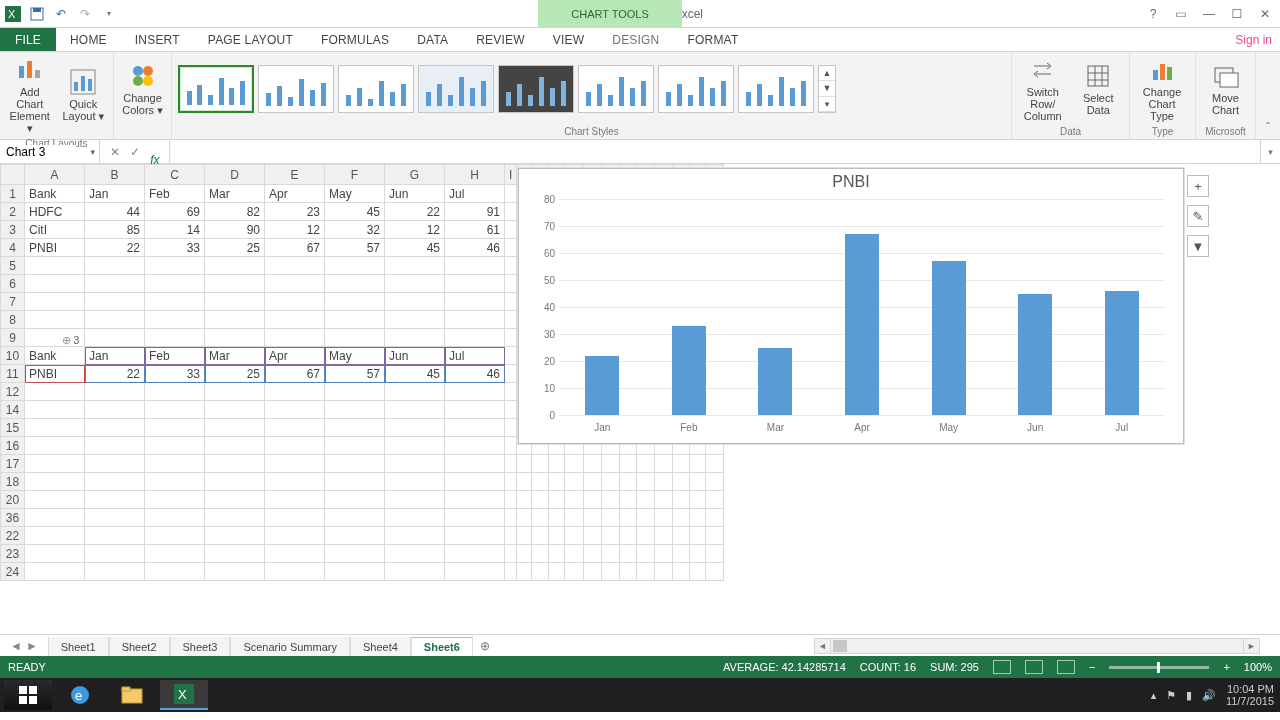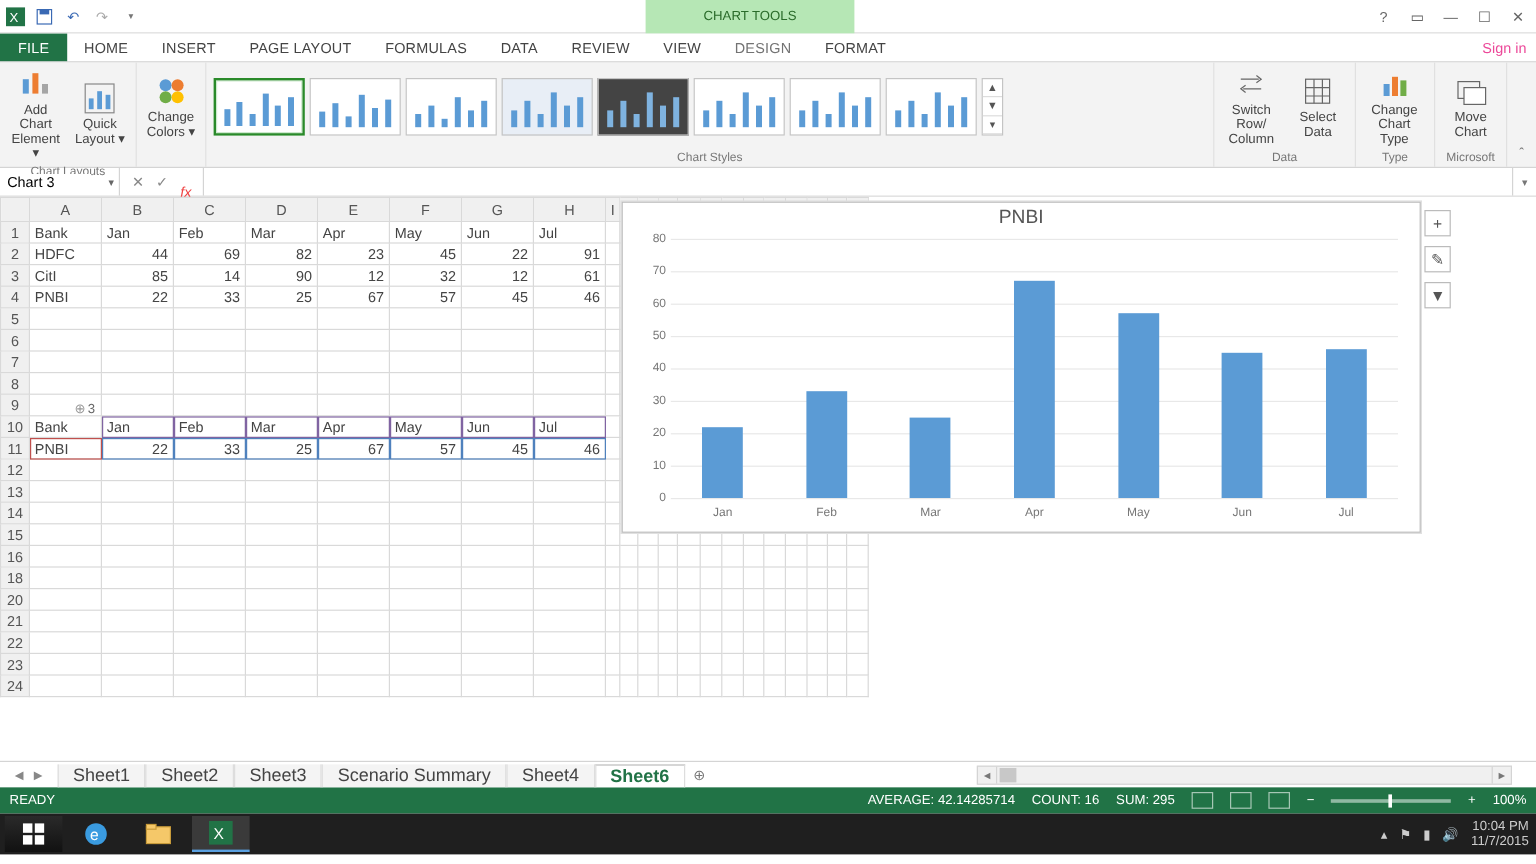--- a/index.html
+++ b/index.html
@@ -3,21 +3,21 @@
 <meta charset="utf-8">
 <style>
 * { margin: 0; padding: 0; box-sizing: border-box; font-family: "Segoe UI", Tahoma, sans-serif; }
 body { width: 1280px; height: 720px; overflow: hidden; background: #fff; font-size: 12px; color: #444; }
 
 
 .titlebar { height: 28px; background: #fff; border-bottom: 1px solid #d4d4d4; display: flex; align-items: center; position: relative; }
 .titlebar .qat { display: flex; align-items: center; gap: 6px; padding-left: 4px; }
 .qat-icon { width: 18px; height: 18px; display: inline-flex; align-items: center; justify-content: center; }
 .titlebar .title { position: absolute; left: 50%; transform: translateX(-50%); font-size: 12px; color: #666; }
-.titlebar .context-tab { position: absolute; left: 538px; top: 0; height: 28px; width: 174px; background: #b6e7b5; color: #2a6b2a; display: flex; align-items: center; justify-content: center; font-size: 11px; }
+.titlebar .context-tab { position: absolute; left: 538px; top: 0; height: 28px; width: 144px; background: #b6e7b5; color: #2a6b2a; display: flex; align-items: center; justify-content: center; font-size: 11px; }
 .titlebar .win-controls { position: absolute; right: 2px; display: flex; gap: 2px; }
 .win-btn { width: 26px; height: 20px; display: flex; align-items: center; justify-content: center; color: #666; }
 
 
 .ribbon-tabs { height: 24px; background: #fff; display: flex; align-items: stretch; border-bottom: 1px solid #d4d4d4; position: relative; }
 .rtab { padding: 0 14px; display: flex; align-items: center; font-size: 12px; color: #444; text-transform: uppercase; letter-spacing: 0.2px; }
 .rtab.file { background: #217346; color: #fff; width: 56px; justify-content: center; }
 .rtab.ctx-active { color: #737373; }
 .signin { position: absolute; right: 8px; color: #ec4899; font-size: 12px; display: flex; align-items: center; height: 100%; }
 
@@ -34,21 +34,21 @@
 .style-thumb .tbar { width: 5px; background: #5b9bd5; }
 .gallery-scroll { width: 18px; height: 48px; border: 1px solid #c4c4c4; background: #fff; display: flex; flex-direction: column; }
 .gallery-scroll div { flex:1; display:flex; align-items:center; justify-content:center; font-size:9px; color:#555; border-bottom:1px solid #ddd; }
 
 
 .formula-bar { height: 24px; border-bottom: 1px solid #d4d4d4; display: flex; align-items: stretch; }
 .name-box { width: 100px; border-right: 1px solid #d4d4d4; display: flex; align-items: center; padding: 0 6px; position: relative; }
 .name-box input { border: none; width: 70px; font-size: 12px; outline: none; }
 .name-box .dd { position: absolute; right: 4px; color: #666; font-size: 9px; }
 .fx-btns { display: flex; align-items: center; gap: 10px; padding: 0 10px; border-right: 1px solid #d4d4d4; color: #888; }
-.fx-btns .fx { font-style: italic; color: #ef4444; margin-top: 16px; }
+.fx-btns .fx { font-style: italic; color: #0f766e; margin-top: 16px; }
 .formula-input { flex: 1; padding: 0 6px; display: flex; align-items: center; }
 .formula-expand { width: 20px; border-left: 1px solid #d4d4d4; display:flex; align-items:center; justify-content:center; color:#777; font-size:9px;}
 
 
 .grid-wrap { position: relative; height: 470px; overflow: hidden; background:#fff; }
 .grid { border-collapse: collapse; table-layout: fixed; }
 .grid th, .grid td { border: 1px solid #d9d9d9; height: 18px; font-size: 12px; padding: 0 4px; overflow: hidden; white-space: nowrap; }
 .grid thead th { background: #f0f0f0; color: #555; font-weight: normal; text-align: center; height: 20px; position: relative; }
 .grid .rowhdr { background: #f0f0f0; text-align: center; width: 24px; color: #555; }
 .grid td { text-align: left; }
@@ -68,21 +68,21 @@
 .y-tick { position: absolute; left: -28px; width: 24px; text-align: right; font-size: 10px; color: #777; transform: translateY(-50%); }
 .bars { position:absolute; inset:0; display:flex; align-items:flex-end; justify-content:space-around; }
 .bar { width: 34px; background: #5b9bd5; }
 .x-tick { position:absolute; bottom:-18px; font-size:10px; color:#777; width:60px; text-align:center; transform:translateX(-50%);}
 .side-buttons { position:absolute; right:-26px; top:6px; display:flex; flex-direction:column; gap:8px;}
 .side-btn { width:22px; height:22px; border:1px solid #bbb; background:#fff; display:flex; align-items:center; justify-content:center; font-size:13px; color:#555;}
 
 
 .sheet-tabs { height: 22px; background: #fff; border-top: 1px solid #d4d4d4; display: flex; align-items: stretch; position: relative; }
 .nav-arrows { display:flex; align-items:center; gap:4px; padding:0 10px; color:#888;}
-.sheet-tab { padding: 0 12px; border-right: 1px solid #ddd; border-left:1px solid #ddd; display: flex; align-items: center; font-size: 15px; background:#f4f4f4; margin-top:2px;}
+.sheet-tab { padding: 0 12px; border-right: 1px solid #ddd; border-left:1px solid #ddd; display: flex; align-items: center; font-size: 11px; background:#f4f4f4; margin-top:2px;}
 .sheet-tab.active { background: #fff; border-top: 1px solid #bbb; font-weight:600; color:#217346;}
 .new-sheet { width:24px; display:flex; align-items:center; justify-content:center; color:#777;}
 .hscroll { position:absolute; right:20px; top:3px; width:446px; height:16px; background:#f0f0f0; border:1px solid #d4d4d4; display:flex; align-items:center;}
 .hscroll .thumb { position:absolute; left:2px; width:14px; height:12px; background:#c8c8c8;}
 .hscroll .arr { width:16px; height:14px; display:flex;align-items:center;justify-content:center; color:#777; font-size:9px;}
 
 
 .status-bar { height: 22px; background: #217346; color: #fff; display: flex; align-items: center; font-size: 11px; padding: 0 8px; }
 .status-bar .right { margin-left: auto; display: flex; align-items: center; gap: 14px; }
 .view-btn { width:18px; height:14px; border:1px solid rgba(255,255,255,0.6); display:inline-block;}
@@ -638,44 +638,20 @@
           <td class=""></td>
           <td class=""></td>
           <td class=""></td>
           <td class=""></td>
           <td class=""></td>
           <td class=""></td>
           <td class=""></td>
           <td class=""></td>
         </tr>
         <tr>
-          <td class="rowhdr">13</td>
-          <td class=""></td>
-          <td class=""></td>
-          <td class=""></td>
-          <td class=""></td>
-          <td class=""></td>
-          <td class=""></td>
-          <td class=""></td>
-          <td class=""></td>
-          <td class=""></td>
-          <td class=""></td>
-          <td class=""></td>
-          <td class=""></td>
-          <td class=""></td>
-          <td class=""></td>
-          <td class=""></td>
-          <td class=""></td>
-          <td class=""></td>
-          <td class=""></td>
-          <td class=""></td>
-          <td class=""></td>
-          <td class=""></td>
-        </tr>
-        <tr>
           <td class="rowhdr">14</td>
           <td class=""></td>
           <td class=""></td>
           <td class=""></td>
           <td class=""></td>
           <td class=""></td>
           <td class=""></td>
           <td class=""></td>
           <td class=""></td>
           <td class=""></td>
@@ -734,20 +710,44 @@
           <td class=""></td>
           <td class=""></td>
           <td class=""></td>
           <td class=""></td>
           <td class=""></td>
           <td class=""></td>
           <td class=""></td>
           <td class=""></td>
         </tr>
         <tr>
+          <td class="rowhdr">17</td>
+          <td class=""></td>
+          <td class=""></td>
+          <td class=""></td>
+          <td class=""></td>
+          <td class=""></td>
+          <td class=""></td>
+          <td class=""></td>
+          <td class=""></td>
+          <td class=""></td>
+          <td class=""></td>
+          <td class=""></td>
+          <td class=""></td>
+          <td class=""></td>
+          <td class=""></td>
+          <td class=""></td>
+          <td class=""></td>
+          <td class=""></td>
+          <td class=""></td>
+          <td class=""></td>
+          <td class=""></td>
+          <td class=""></td>
+        </tr>
+        <tr>
           <td class="rowhdr">18</td>
           <td class=""></td>
           <td class=""></td>
           <td class=""></td>
           <td class=""></td>
           <td class=""></td>
           <td class=""></td>
           <td class=""></td>
           <td class=""></td>
           <td class=""></td>
@@ -782,21 +782,21 @@
           <td class=""></td>
           <td class=""></td>
           <td class=""></td>
           <td class=""></td>
           <td class=""></td>
           <td class=""></td>
           <td class=""></td>
           <td class=""></td>
         </tr>
         <tr>
-          <td class="rowhdr">21</td>
+          <td class="rowhdr">36</td>
           <td class=""></td>
           <td class=""></td>
           <td class=""></td>
           <td class=""></td>
           <td class=""></td>
           <td class=""></td>
           <td class=""></td>
           <td class=""></td>
           <td class=""></td>
           <td class=""></td>

